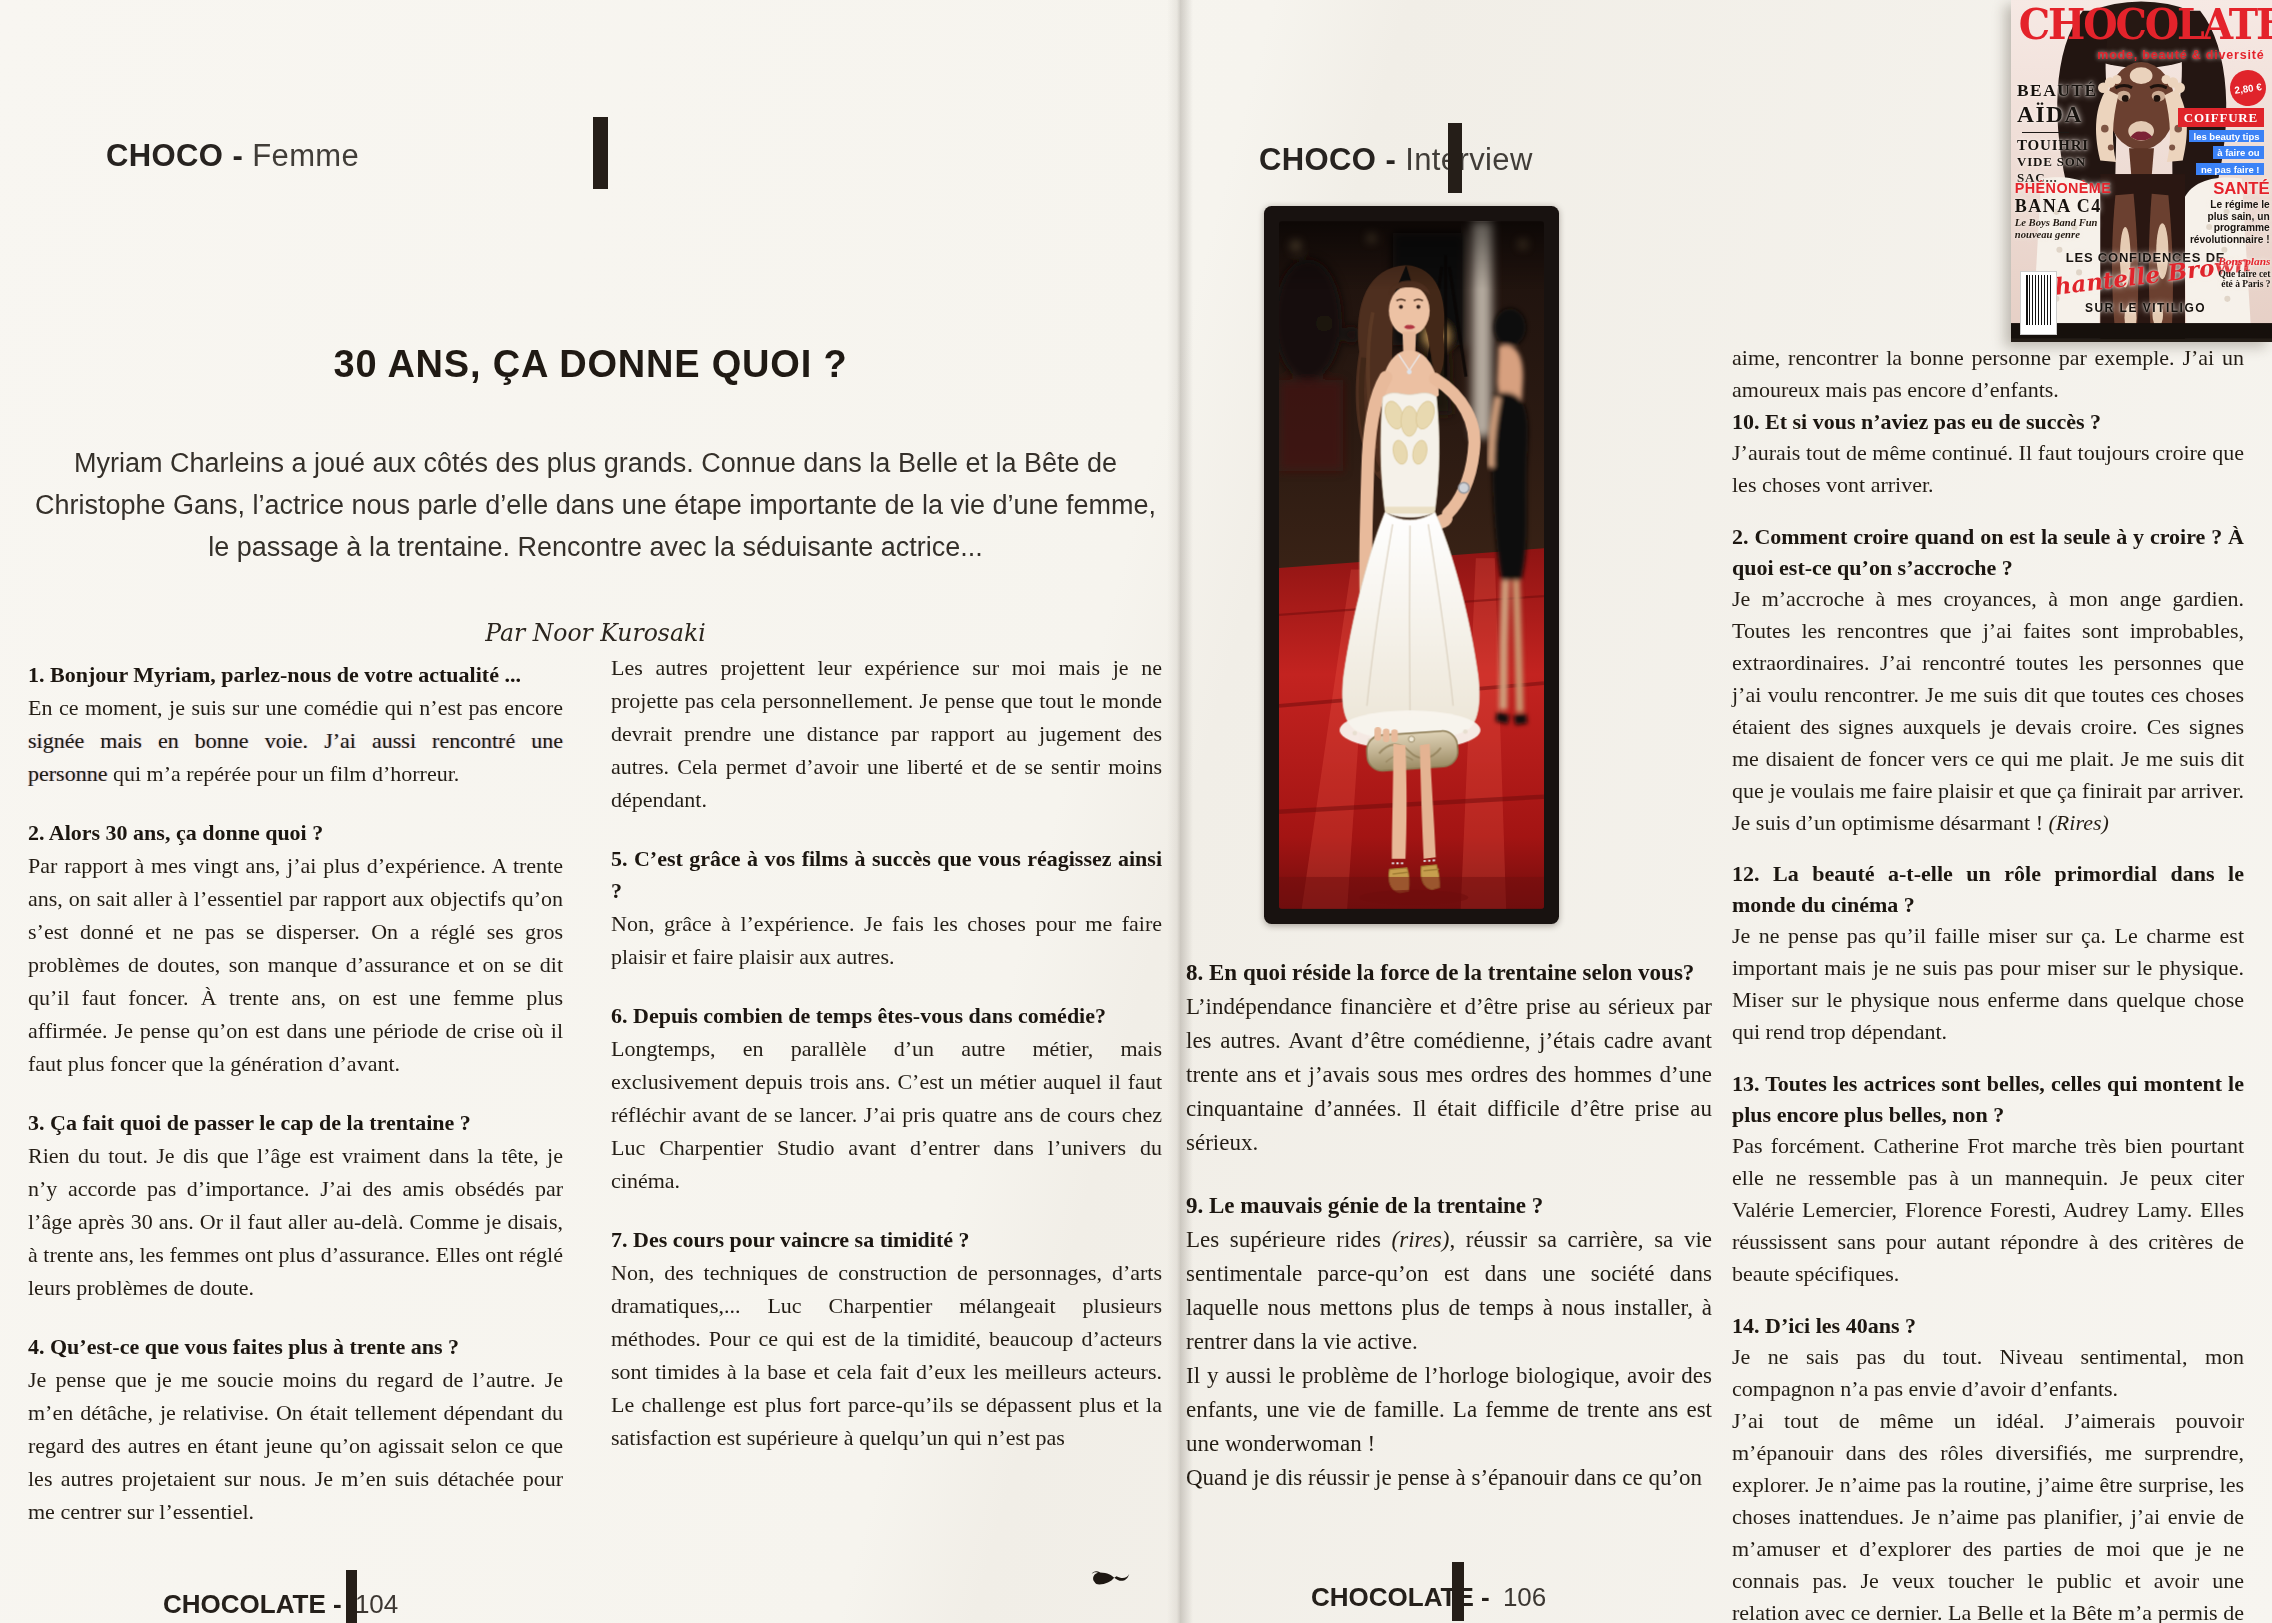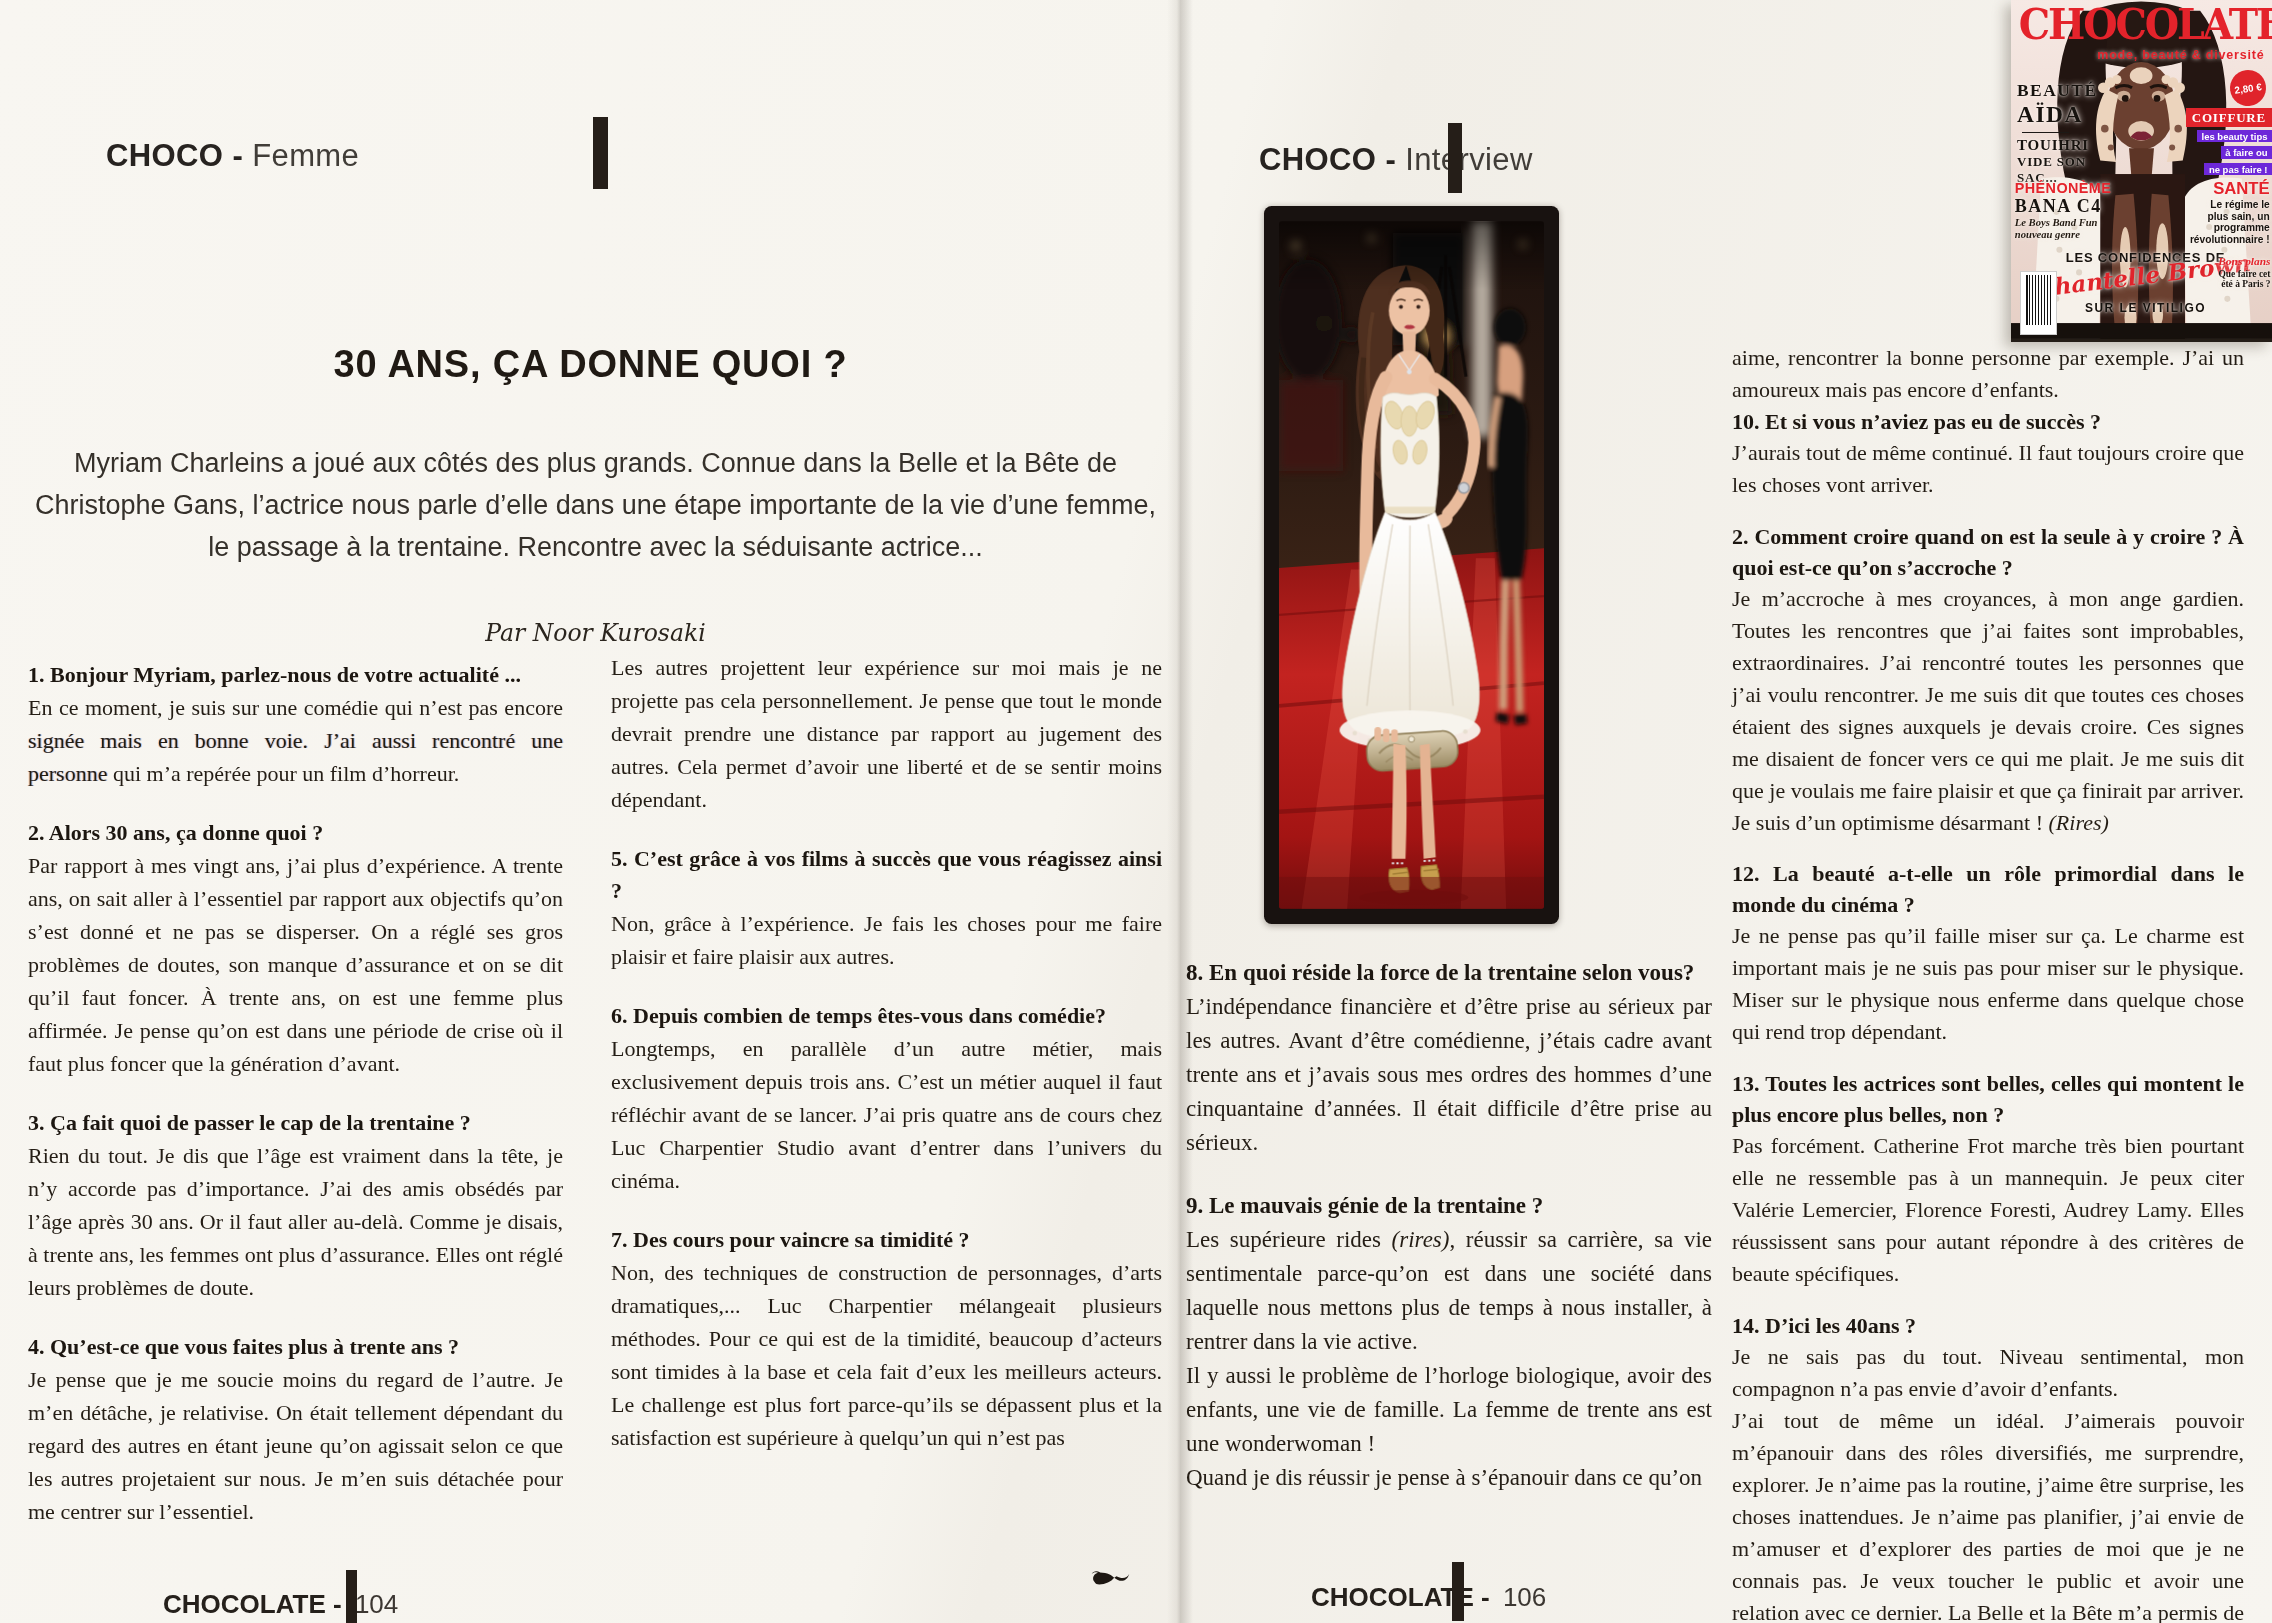--- a/index.html
+++ b/index.html
@@ -49,25 +49,25 @@
     font-size:42px;letter-spacing:-2.3px;color:#e4232b;transform:scaleX(.94);transform-origin:center;text-shadow:none;}
   .cv-tagline{right:7.6px;top:48px;color:#e4232b;font:600 12.5px "Liberation Sans",sans-serif;letter-spacing:0.8px;text-shadow:0 0 4.5px rgba(252,243,238,.9);}
   .cv-price{position:absolute;right:6px;top:70px;width:36px;height:36px;border-radius:50%;background:#e0242b;color:#fff;
     display:flex;align-items:center;justify-content:center;font:700 9.8px "Liberation Sans",sans-serif;transform:rotate(-8deg);text-shadow:none;}
   .cv-beaute{left:6px;top:80px;color:#17130f;font-family:"Liberation Serif",serif;}
   .cv-beaute .b1{font-weight:700;font-size:17.4px;letter-spacing:1.5px;}
   .cv-beaute .b2{font-weight:700;font-size:23.5px;letter-spacing:1.5px;}
   .cv-beaute .bdiv{width:47px;border-top:1.5px solid #1c1916;margin:3.8px 0 3.8px 4.5px;}
   .cv-beaute .b3{font-weight:700;font-size:15px;letter-spacing:0.8px;}
   .cv-beaute .b4,.cv-beaute .b5{font-weight:700;font-size:13px;letter-spacing:0.8px;}
-  .cv-coiffure{right:0;top:108px;text-align:right;text-shadow:none;}
+  .cv-coiffure{right:8px;top:108px;text-align:right;text-shadow:none;}
   .cv-coiffure .clabel{display:inline-block;background:#e0242b;color:#fff;font:700 13px "Liberation Serif",serif;
     padding:1.5px 6px;letter-spacing:0.8px;}
   .cv-coiffure .cline{display:block;margin-top:1.5px;}
-  .cv-coiffure .cline span{display:inline-block;background:#6d28d9;color:#fff;font:700 9.5px "Liberation Sans",sans-serif;padding:0.8px 4.5px;}
+  .cv-coiffure .cline span{display:inline-block;background:#3b82f6;color:#fff;font:700 9.5px "Liberation Sans",sans-serif;padding:0.8px 4.5px;}
   .cv-pheno{left:3.8px;top:180px;}
   .cv-pheno .plabel{color:#e4232b;font:700 14.4px "Liberation Sans",sans-serif;letter-spacing:0.4px;}
   .cv-pheno .pbana{color:#17130f;font:700 18px "Liberation Serif",serif;letter-spacing:1.5px;}
   .cv-pheno .psub{color:#221a12;font:700 italic 10.6px "Liberation Serif",serif;font-style:italic;line-height:12px;}
   .cv-sante{right:2.3px;top:179px;text-align:right;}
   .cv-sante .slabel{color:#e4232b;font:700 16.7px "Liberation Sans",sans-serif;}
   .cv-sante .sline{color:#17130f;font:700 10.2px "Liberation Sans",sans-serif;line-height:11.7px;text-align:right;}
   .cv-conf{left:26.5px;top:250px;width:216px;text-align:center;color:#17130f;font:700 13px "Liberation Sans",sans-serif;letter-spacing:0.8px;}
   .cv-chantelle{left:19px;top:262px;width:227px;text-align:center;color:#e0242b;
     font-family:"DejaVu Serif",serif;font-style:italic;font-weight:700;font-size:23px;transform:rotate(-7deg);}

